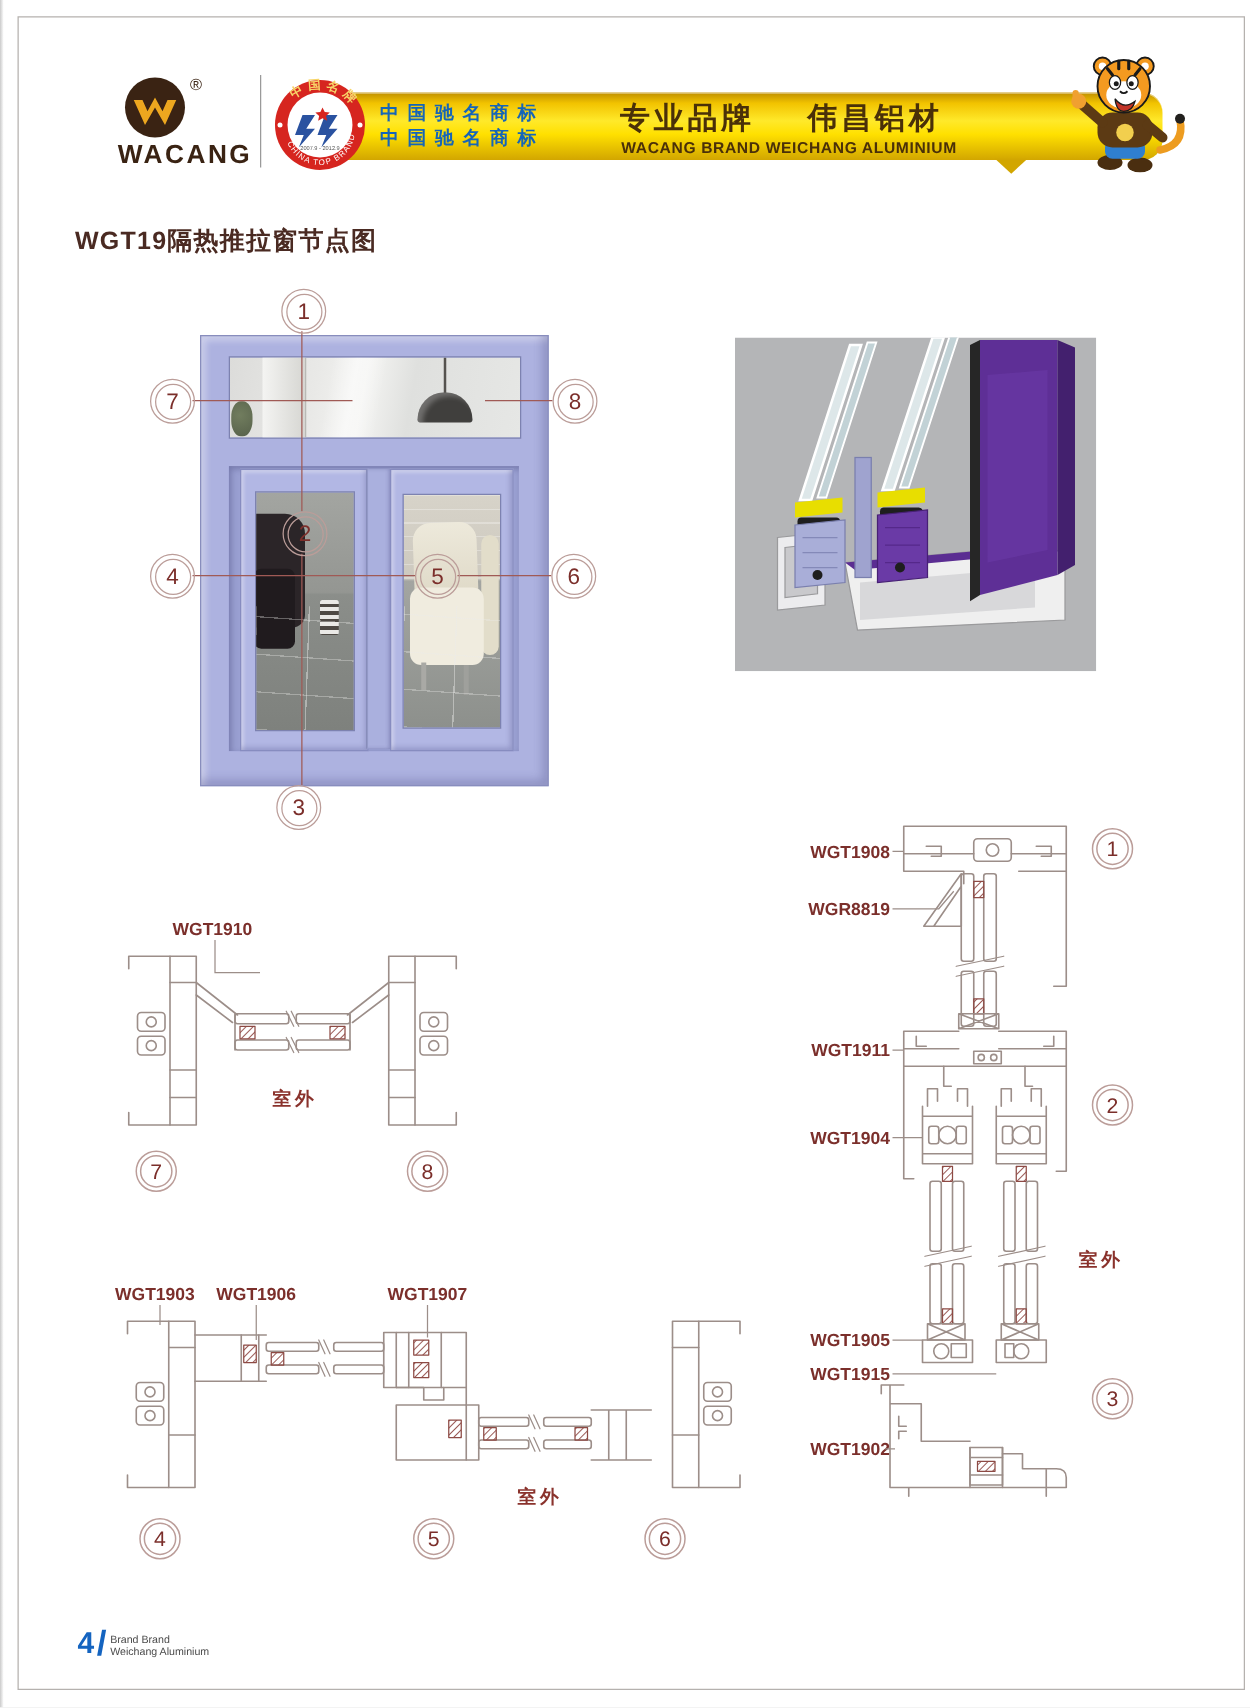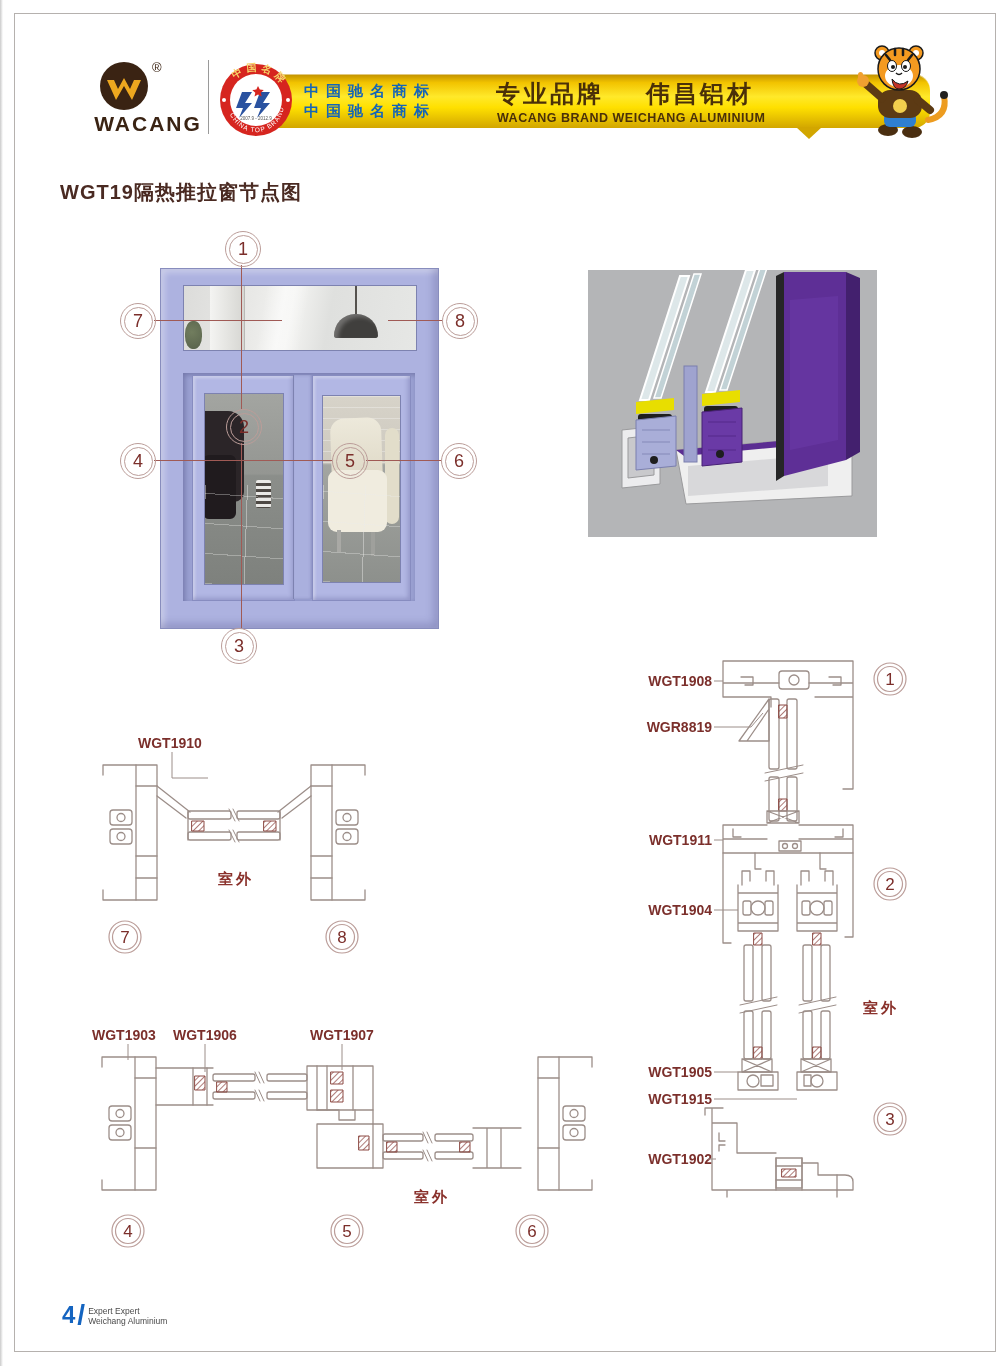--- a/index.html
+++ b/index.html
@@ -539,17 +539,17 @@
       <circle class="cring" cx="257" cy="466" r="16"></circle>
         <circle class="cring" cx="257" cy="466" r="12.5" fill="none"></circle>
       <text class="cnum" x="257" y="472">3</text>
     </g>
   </svg>
 
   <div class="footer">
     <span class="pgnum">4</span>
     <span class="pgslash">/</span>
     <div class="pgtext">
-      <div>Expert Expert</div>
+      <div>Brand Brand</div>
       <div>Weichang Aluminium</div>
     </div>
   </div>
 </div>
 
 </body></html>

